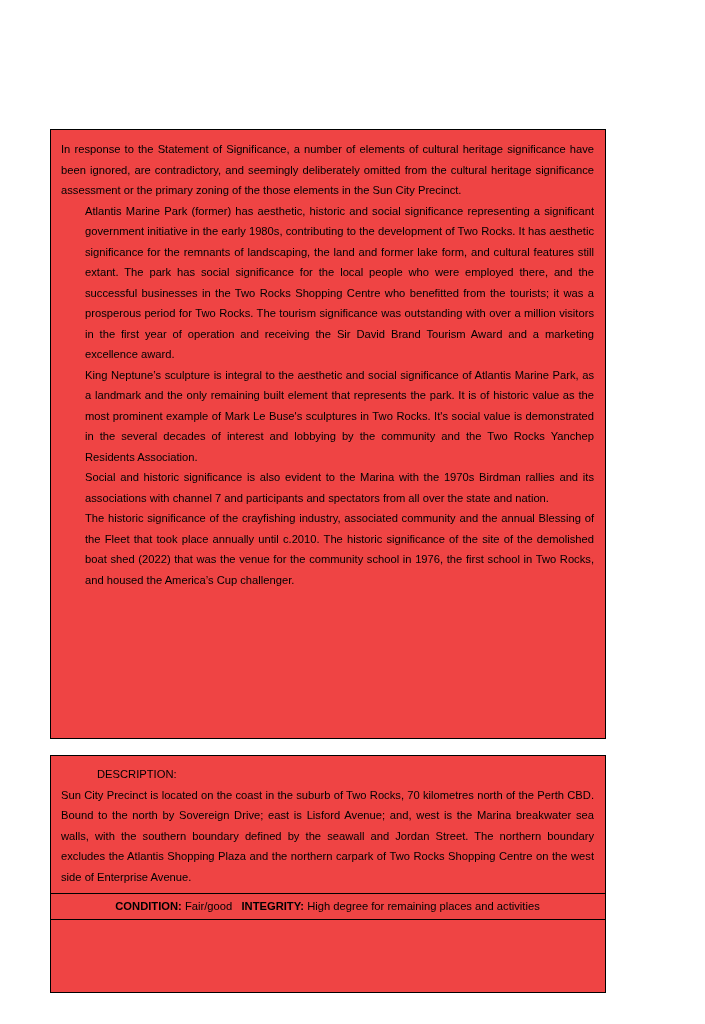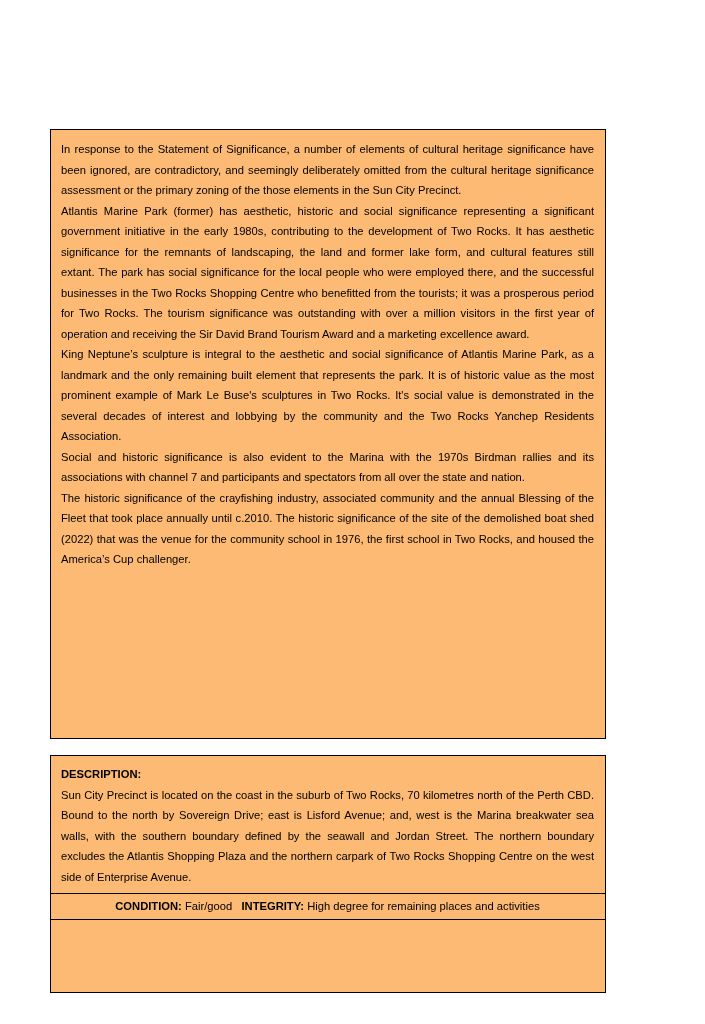--- a/index.html
+++ b/index.html
@@ -22,21 +22,21 @@
     width: 705px;
     height: 1024px;
     background: #ffffff;
   }
 
   
   .box {
     position: absolute;
     border: 1px solid #000000;
     box-sizing: border-box;
-    background: #fdba74;
+    background: #ef4444;
   }
   #significance-box {
     left: 50px;
     top: 129px;
     width: 556px;
     height: 610px;
     padding: 9px 11px 9px 10px;
   }
   #description-box {
     left: 50px;
@@ -50,20 +50,21 @@
     margin: 0 0 0 0;
     font-size: 11.2px;
     line-height: 20.5px;
     text-align: justify;
     text-justify: inter-word;
   }
   .para + .para {
     margin-top: 0px;
   }
   .indent {
+    margin-left: 24px;
   }
 
   
   .desc-main {
     padding: 8px 11px 6px 10px;
   }
   .divider {
     border-top: 1px solid #000000;
     height: 0;
     font-size: 0;
@@ -73,21 +74,22 @@
     padding: 3px 11px 3px 10px;
   }
   .desc-row p {
     text-align: center;
     line-height: 19px;
   }
   .lbl {
     font-weight: bold;
   }
   .heading {
-    font-weight: bold;
+    font-weight: normal;
+    margin-left: 36px;
   }
 </style>
 </head>
 <body>
 
 <div class="page">
 
   <div class="box" id="significance-box">
 
     <p class="para">In response to the Statement of Significance, a number of elements of cultural heritage significance have been ignored, are contradictory, and seemingly deliberately omitted from the cultural heritage significance assessment  or the primary  zoning of the those elements in the  Sun City Precinct.</p>

